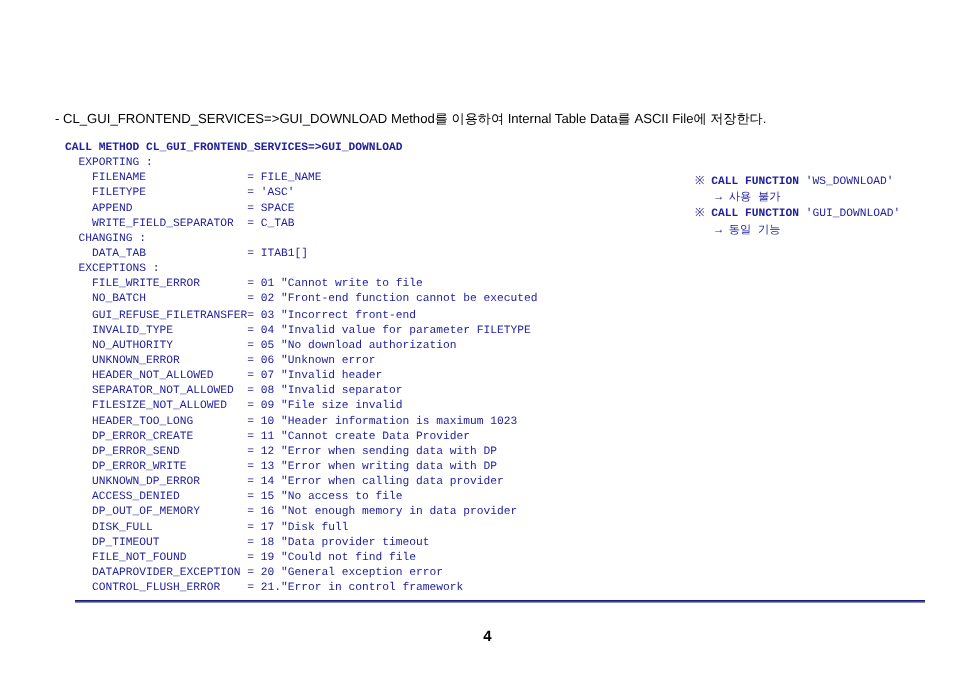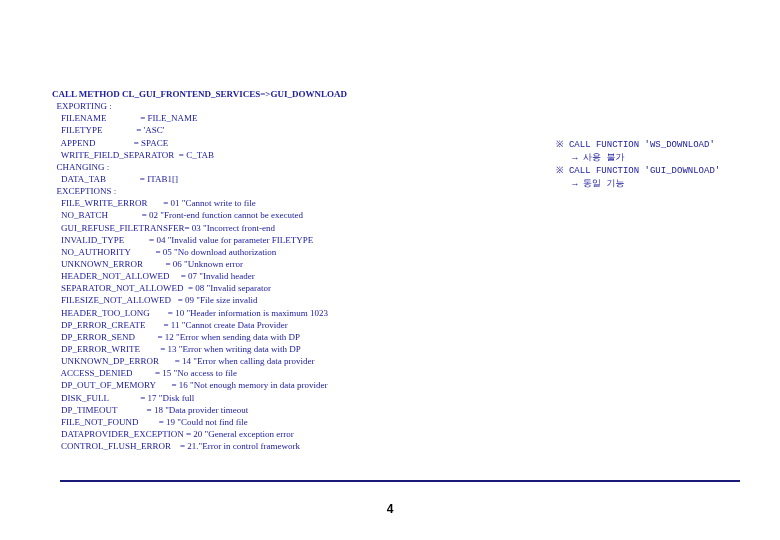--- a/index.html
+++ b/index.html
@@ -22,21 +22,21 @@
     font-size: 11px;
     color: #000;
     margin: 0 0 2px 0;
   }
   .subheading {
     font-size: 10.5px;
     color: #000;
     margin: 0 0 10px 8px;
   }
   .code-block {
-    font-family: Liberation Serif, serif;
+    font-family: Liberation Mono, monospace;
     font-size: 9px;
     line-height: 1.35;
     color: #2020a0;
     white-space: pre;
     margin-left: 16px;
   }
   .code-block .kw {
     font-weight: bold;
   }
   .side-note {
@@ -46,21 +46,21 @@
     font-family: "Courier New", monospace;
     font-size: 9px;
     line-height: 1.45;
     color: #2020a0;
     white-space: pre;
   }
   .side-note .sym {
     color: #2020a0;
   }
   .side-note .fn {
-    font-weight: normal;
+    font-weight: bold;
   }
   .divider {
     position: absolute;
     left: 60px;
     right: 40px;
     top: 480px;
     height: 0;
     border-top: 1px solid #1a1a7a;
     border-bottom: 1px solid #1a1a7a;
   }
@@ -71,20 +71,21 @@
     text-align: center;
     font-size: 12px;
     font-weight: bold;
     color: #000;
   }
 </style>
 </head>
 <body>
 
 <div class="content">
+  <div class="subheading">- CL_GUI_FRONTEND_SERVICES=&gt;GUI_DOWNLOAD Method를 이용하여 Internal Table Data를 ASCII File에 저장한다.</div>
   <div class="code-block" id="code"><span class="kw">CALL METHOD CL_GUI_FRONTEND_SERVICES=&gt;GUI_DOWNLOAD</span>
   EXPORTING :
     FILENAME               = FILE_NAME
     FILETYPE               = 'ASC'
     APPEND                 = SPACE
     WRITE_FIELD_SEPARATOR  = C_TAB
   CHANGING :
     DATA_TAB               = ITAB1[]
   EXCEPTIONS :
     FILE_WRITE_ERROR       = 01 "Cannot write to file

